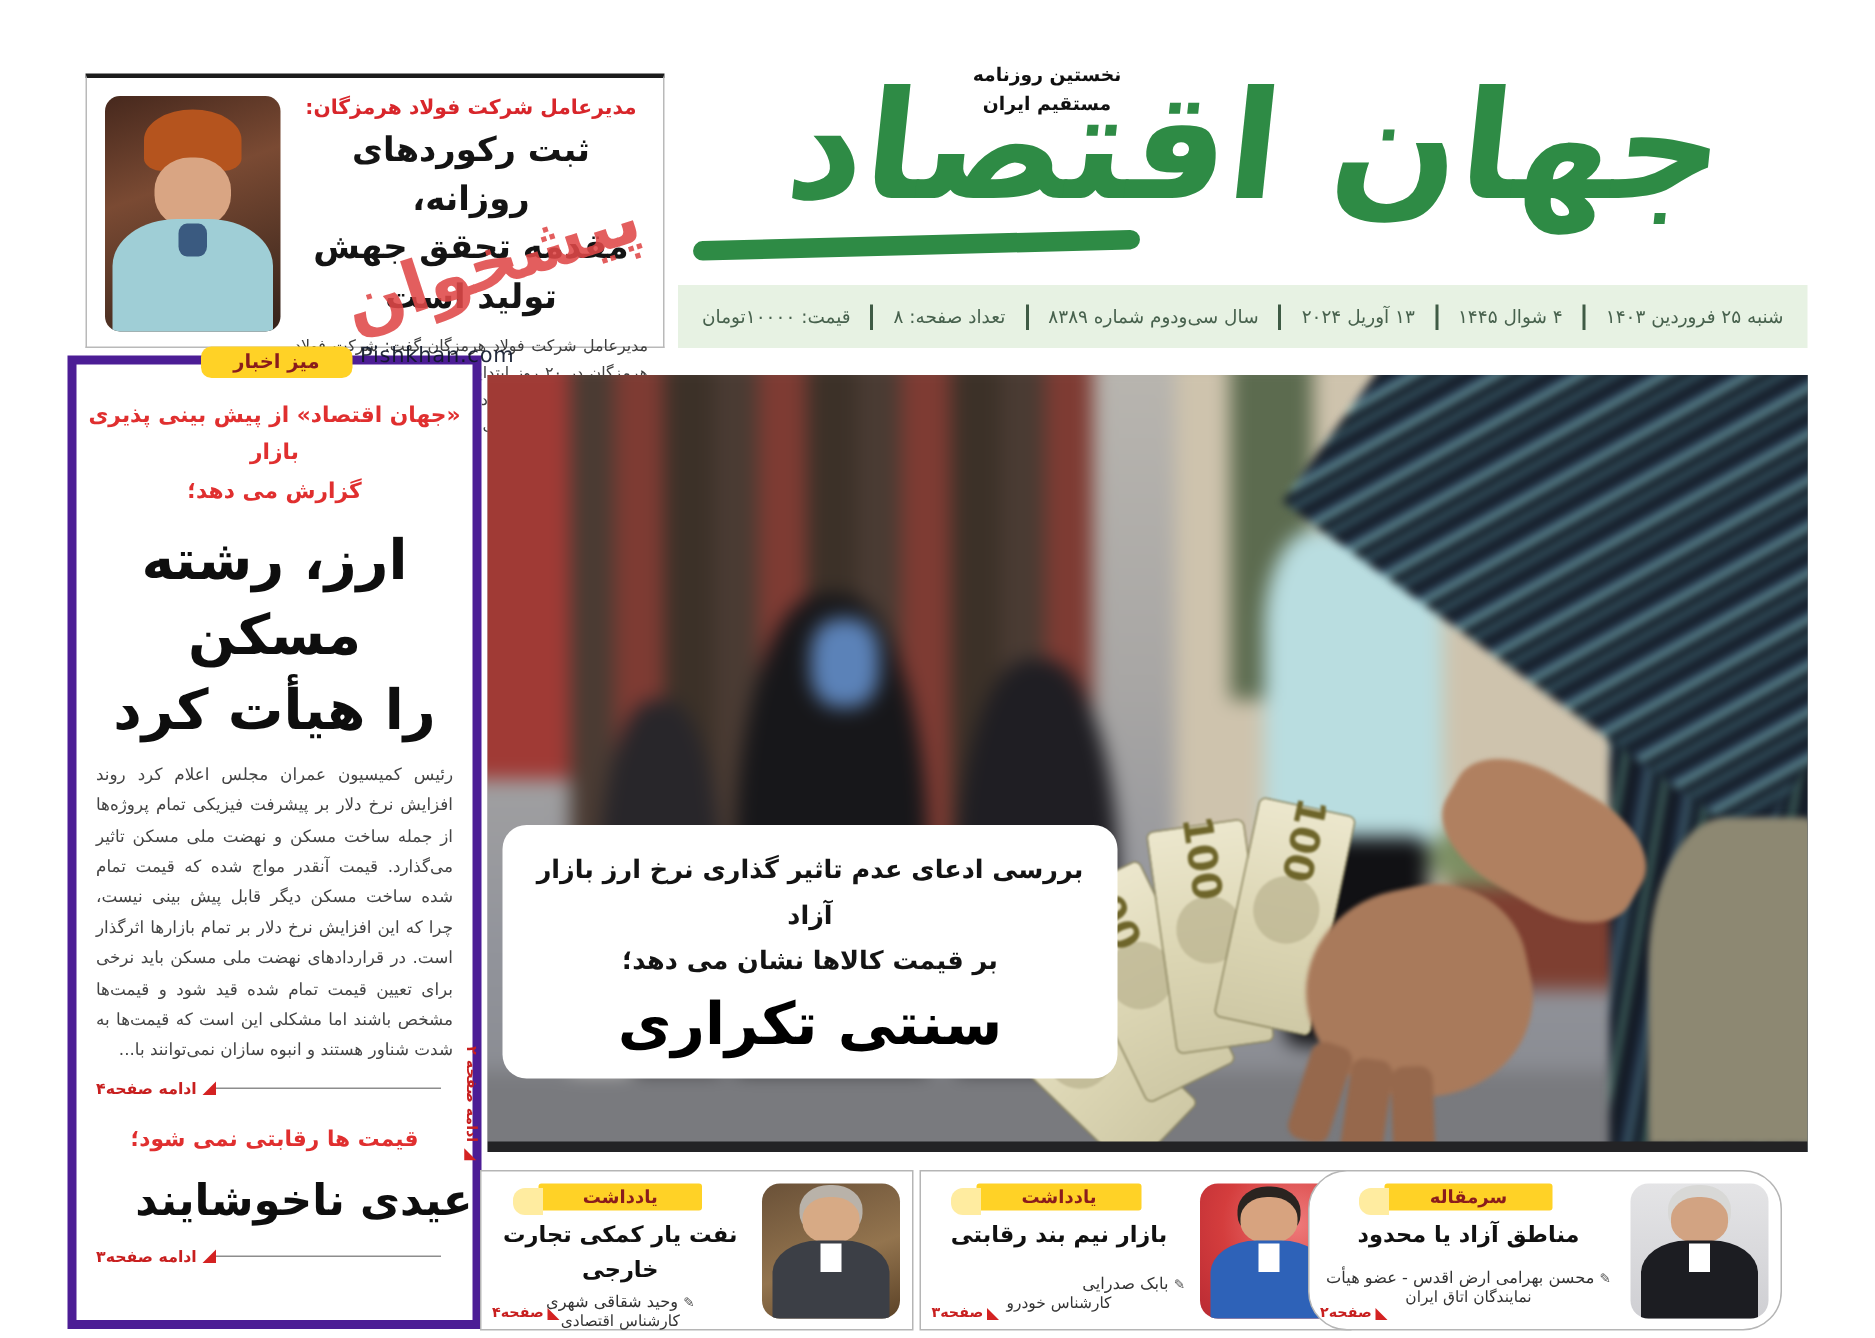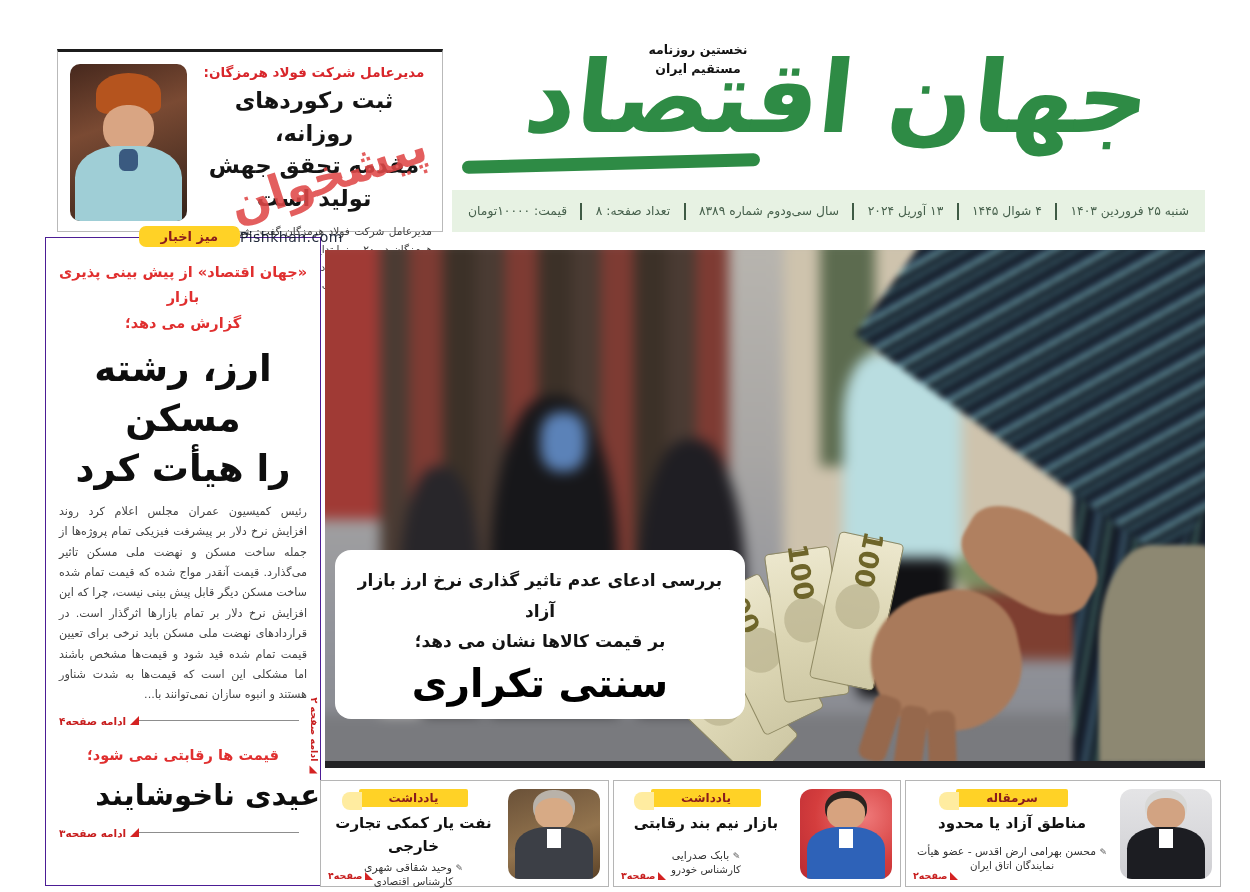--- a/index.html
+++ b/index.html
@@ -39,21 +39,21 @@
   .infobar .item { white-space:nowrap; }
 
   
   .stamp { position:absolute; left:226px; top:148px; z-index:60; color:#e04848; opacity:.88;
     font-size:47px; font-weight:bold; transform:rotate(-18deg); direction:rtl; pointer-events:none; }
   .stamp-domain { position:absolute; left:240px; top:229px; z-index:60; color:#0f172a; opacity:.92;
     font-size:14px; font-weight:normal; direction:ltr; letter-spacing:.5px; }
 
   
   .newscol { position:absolute; left:45px; top:237px; width:276px; height:649px;
-    background:#fff; border:1px solid #4c1d95; direction:rtl; text-align:center; }
+    background:#fff; border:6px solid #4c1d95; direction:rtl; text-align:center; }
   .col-badge { position:absolute; top:-12px; right:80px; background:#ffd226; color:#8a1c1c;
     font-weight:bold; font-size:13px; padding:3px 22px; border-radius:7px; }
   .kick { color:#e02f2f; font-weight:bold; font-size:14.5px; line-height:1.75; }
   .hl-xl { color:#0e0e0e; font-weight:bold; font-size:37px; line-height:1.35; letter-spacing:-1px; }
   .hl-lg { color:#0e0e0e; font-weight:bold; font-size:29px; line-height:1.5; letter-spacing:-.5px; }
   .colbody { margin:8px 13px 0 13px; color:#444; font-size:11.2px; line-height:1.82; text-align:justify; }
   .cont { display:flex; align-items:center; direction:rtl; padding:0 13px; margin-top:9px; }
   .cont .rule { flex:1; height:1px; background:#8d8d8d; margin-right:8px; }
   .cont .tri { width:0; height:0; border-bottom:9px solid #d42222; border-left:9px solid transparent; margin-left:4px; }
   .cont .ctxt { color:#c81f1f; font-weight:bold; font-size:10.5px; white-space:nowrap; }
@@ -110,21 +110,21 @@
   .overlay-card .okick { color:#141414; font-weight:bold; font-size:17px; line-height:1.8; }
   .overlay-card .ohl { color:#000; font-weight:bold; font-size:39px; margin-top:4px; letter-spacing:-1px; }
 
   .vcont { position:absolute; left:268px; top:720px; width:92px; height:15px; transform:rotate(90deg);
     display:flex; align-items:center; direction:rtl; z-index:7; }
   .vcont .tri { width:0; height:0; border-bottom:8px solid #d42222; border-left:8px solid transparent; margin-left:4px; }
   .vcont .ctxt { color:#c81f1f; font-weight:bold; font-size:9.5px; white-space:nowrap; }
 
   
   .opbox { position:absolute; top:780px; height:107px; background:#fff; border:1px solid #b5b5b5; direction:rtl; }
-  .opbox.a { left:320px; width:289px; } .opbox.b { left:613px; width:288px; } .opbox.c { left:905px; width:316px; }
+  .opbox.a { left:320px; width:289px; } .opbox.b { left:613px; width:288px; } .opbox.c { left:872px; width:316px;border-radius:26px; }
   .op-photo { position:absolute; right:8px; top:8px; width:92px; height:90px; border-radius:12px; overflow:hidden; }
   .op-photo .hd { position:absolute; left:29%; top:10%; width:42%; height:34%; border-radius:46%; }
   .op-photo .bd { position:absolute; left:8%; top:42%; width:84%; height:60%; border-radius:40% 40% 0 0; }
   .op-photo .sh { position:absolute; left:42%; top:44%; width:16%; height:22%; background:#fff; }
   .p1 { background:linear-gradient(160deg,#6a5138 0%,#93744e 55%,#5b4227 100%); }
   .p1 .hd { background:#d7aa85; box-shadow:0 -6px 0 2px #b9b2a9; }
   .p1 .bd { background:#3c3f46; }
   .p2 { background:radial-gradient(circle at 70% 30%,#ef7a7a 0%,#d43d3d 55%,#b92a33 100%); }
   .p2 .hd { background:#d7a37f; box-shadow:0 -5px 0 2px #2a2420; }
   .p2 .bd { background:#2e62b8; }
@@ -314,21 +314,21 @@
 
   <div class="opbox b">
     <div class="op-photo p2">
       <div class="hd"></div>
       <div class="bd"></div>
       <div class="sh"></div>
     </div>
     <div class="op-txt">
       <span class="op-badge">یادداشت</span>
       <div class="op-hl">بازار نیم بند رقابتی</div>
-      <div class="op-author" style="margin-top:14px;"><span class="pen">✎</span> <span>بابک صدرایی</span></div>
+      <div class="op-author" style="margin-top:14px;text-align:right;"><span class="pen">✎</span> <span>بابک صدرایی</span></div>
       <div class="op-role">کارشناس خودرو</div>
     </div>
     <div class="op-page">
       <span class="tri"></span>
       <span class="ptxt">صفحه۳</span>
     </div>
   </div>
 
   <div class="opbox c">
     <div class="op-photo p3">

